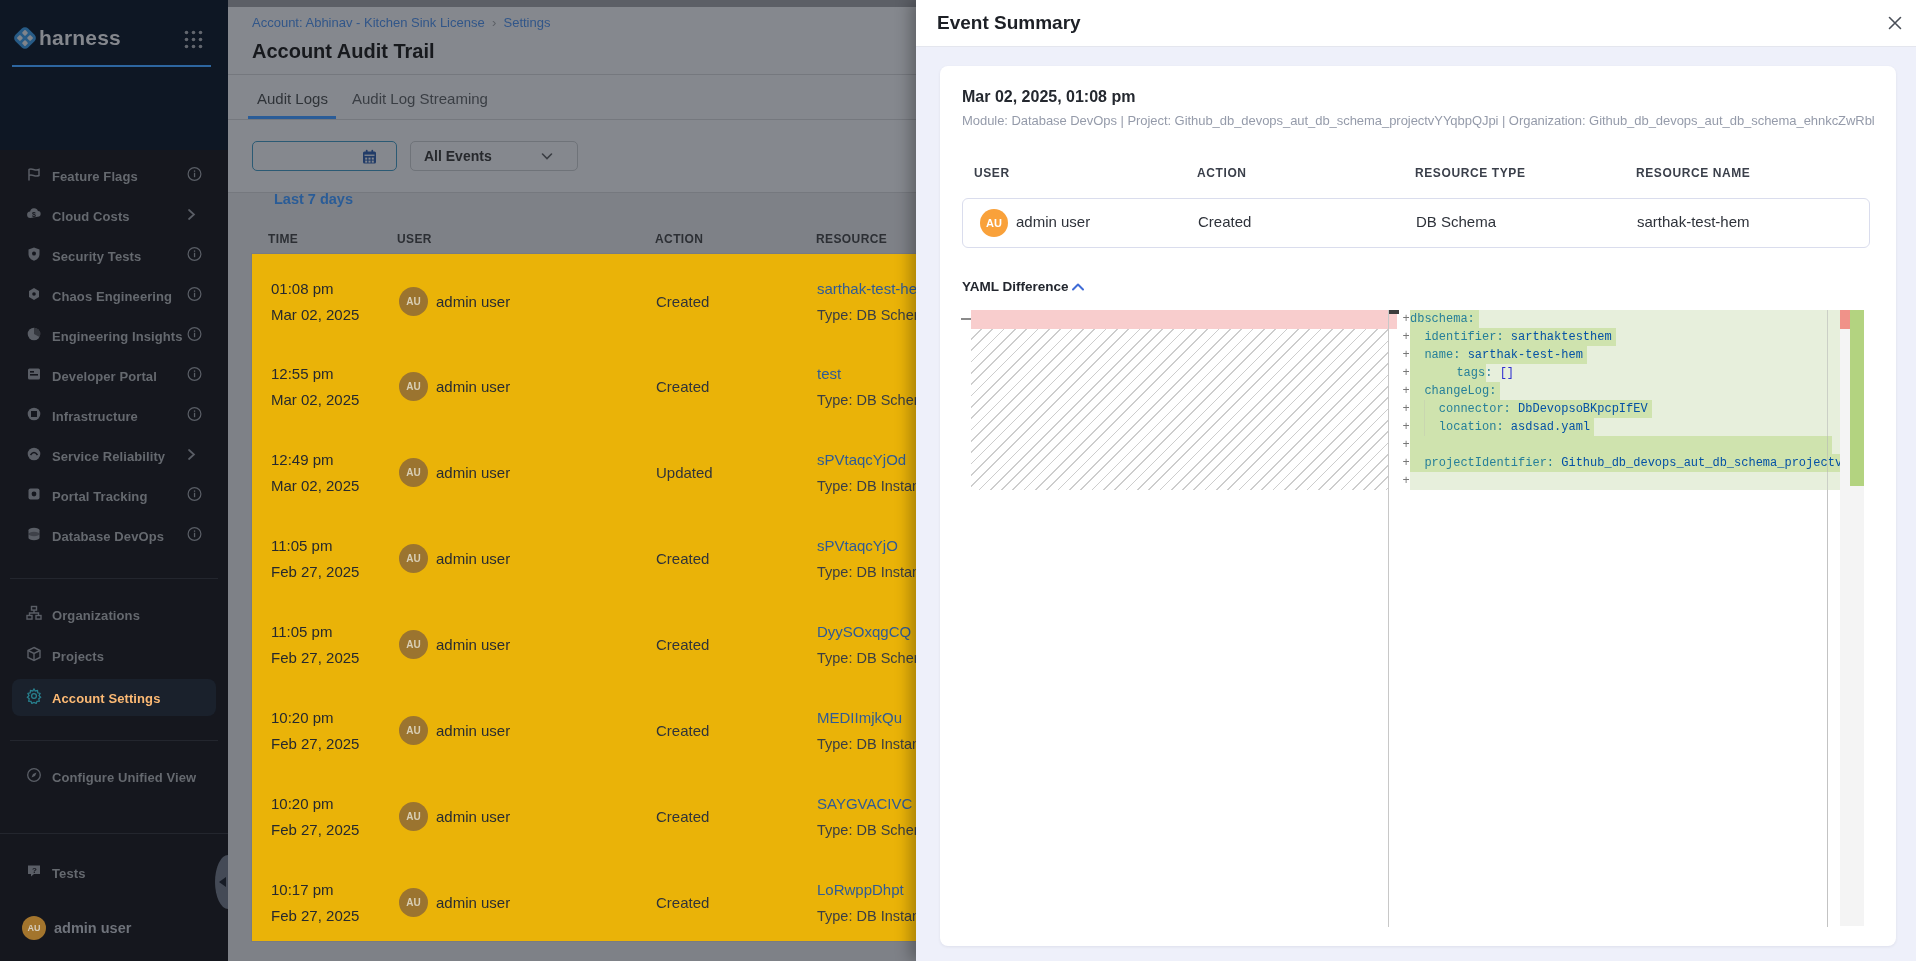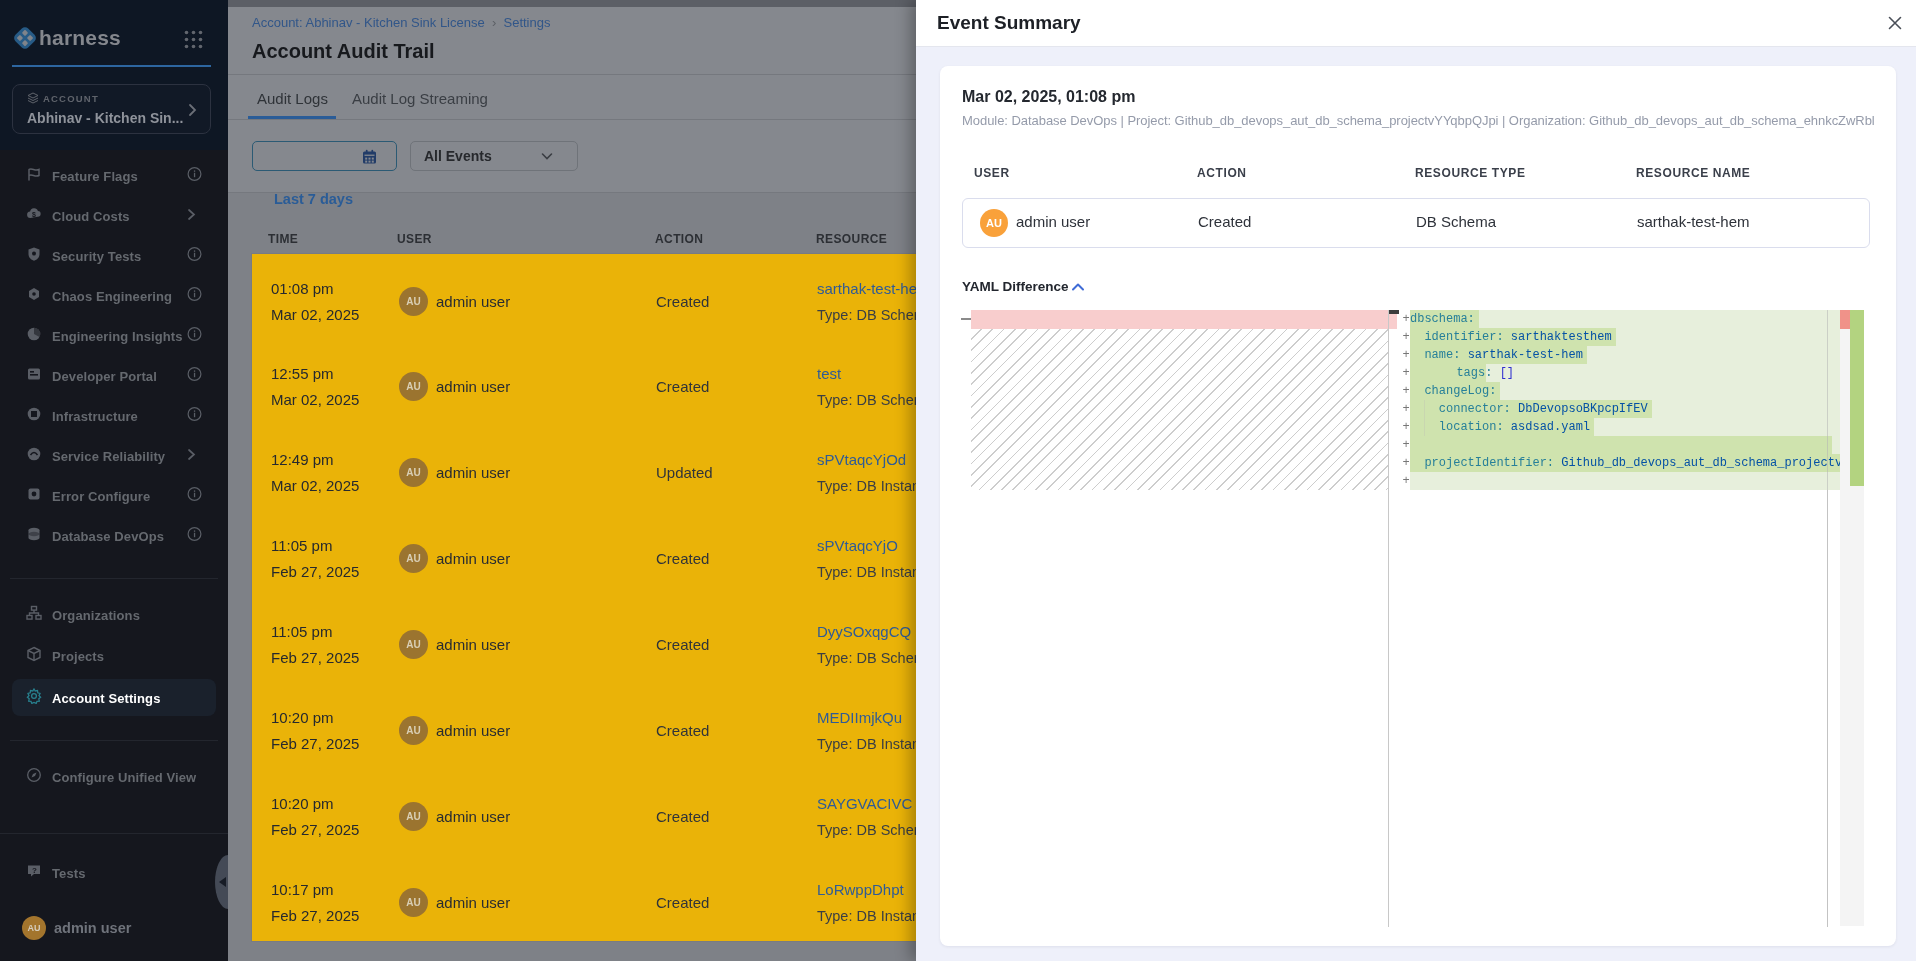--- a/index.html
+++ b/index.html
@@ -197,30 +197,20 @@
         <circle cx="2.5" cy="9.5" r="1.8"></circle>
           <circle cx="9.5" cy="9.5" r="1.8"></circle>
           <circle cx="16.5" cy="9.5" r="1.8"></circle>
         <circle cx="2.5" cy="16.5" r="1.8"></circle>
           <circle cx="9.5" cy="16.5" r="1.8"></circle>
           <circle cx="16.5" cy="16.5" r="1.8"></circle>
       </g>
     </svg>
     <div class="abs" style="left:12px;top:65px;width:199px;height:2px;background:#2d66a0;"></div>
 
-    <div class="abs" style="left:12px;top:84px;width:199px;height:50px;border:1px solid #2c3240;border-radius:8px;background:#111926;">
-      <svg style="position:absolute;left:14px;top:7px;" width="12" height="12" viewBox="0 0 12 12">
-        <path d="M6 1 L11 3.5 L6 6 L1 3.5 Z M1 6 L6 8.5 L11 6 M1 8.5 L6 11 L11 8.5" stroke="#60646c" stroke-width="1" fill="none" stroke-linejoin="round"></path>
-      </svg>
-      <div style="position:absolute;left:30px;top:8px;font-size:9.5px;font-weight:700;letter-spacing:1.2px;color:#60646c;">ACCOUNT</div>
-      <div style="position:absolute;left:14px;top:25px;font-size:14px;font-weight:600;color:#8f939b;">Abhinav - Kitchen Sin...</div>
-      <svg style="position:absolute;left:175px;top:18px;" width="9" height="14" viewBox="0 0 9 14">
-        <path d="M2 2 L7 7 L2 12" stroke="#6b6f77" stroke-width="1.8" fill="none" stroke-linecap="round"></path>
-      </svg>
-    </div>
     <div id="navs">
         <div class="navitem" style="top:156px;">
           <span class="ico"><svg width="16" height="16" viewBox="0 0 16 16">
               <path d="M3 14V3.5 M3 3.5 C6 1.5 9 5.5 13 3.5 L13 9.5 C9 11.5 6 7.5 3 9.5" stroke="#5a5e66" stroke-width="1.5" fill="none" stroke-linecap="round"></path>
             </svg></span>
           <span class="lbl">Feature Flags</span>
           <span class="rico"><svg width="15" height="15" viewBox="0 0 15 15">
               <circle cx="7.5" cy="7.5" r="6.4" stroke="#5a5e66" stroke-width="1.2" fill="none"></circle>
               <rect x="6.9" y="6.3" width="1.3" height="4.4" fill="#5a5e66"></rect>
               <rect x="6.9" y="3.9" width="1.3" height="1.4" fill="#5a5e66"></rect>
@@ -305,21 +295,21 @@
           <span class="lbl">Service Reliability</span>
           <span class="rico"><svg width="9" height="13" viewBox="0 0 9 13">
               <path d="M2 2 L7 6.5 L2 11" stroke="#5a5e66" stroke-width="1.7" fill="none" stroke-linecap="round"></path>
             </svg></span>
         </div>
         <div class="navitem" style="top:476px;">
           <span class="ico"><svg width="16" height="16" viewBox="0 0 16 16">
               <rect x="2.5" y="2.5" width="11" height="11" rx="2" fill="#5a5e66"></rect>
               <circle cx="8" cy="8" r="2.4" fill="#15171e"></circle>
             </svg></span>
-          <span class="lbl">Error Configure</span>
+          <span class="lbl">Portal Tracking</span>
           <span class="rico"><svg width="15" height="15" viewBox="0 0 15 15">
               <circle cx="7.5" cy="7.5" r="6.4" stroke="#5a5e66" stroke-width="1.2" fill="none"></circle>
               <rect x="6.9" y="6.3" width="1.3" height="4.4" fill="#5a5e66"></rect>
               <rect x="6.9" y="3.9" width="1.3" height="1.4" fill="#5a5e66"></rect>
             </svg></span>
         </div>
         <div class="navitem" style="top:516px;">
           <span class="ico"><svg width="16" height="16" viewBox="0 0 16 16">
               <ellipse cx="8" cy="4" rx="5.5" ry="2.2" fill="#5a5e66"></ellipse>
               <path d="M2.5 4 V12 A5.5 2.2 0 0 0 13.5 12 V4" fill="#5a5e66"></path>
@@ -350,21 +340,21 @@
               <path d="M2 4.5 L8 7.5 L14 4.5 M8 7.5 V14.5" stroke="#5a5e66" stroke-width="1.4" fill="none"></path>
             </svg></span>
           <span class="lbl">Projects</span>
         </div>
         <div class="abs" style="left:12px;top:679px;width:204px;height:37px;background:#1a212c;border-radius:8px;"></div>
         <div class="navitem" style="top:678px;">
           <span class="ico"><svg width="16" height="16" viewBox="0 0 16 16">
               <path d="M8 1 L9.2 3 L11.5 2.5 L11.8 4.8 L14 5.5 L13 7.6 L14.6 9.3 L12.8 10.8 L13.3 13.1 L11 13.3 L10.2 15.4 L8 14.4 L5.8 15.4 L5 13.3 L2.7 13.1 L3.2 10.8 L1.4 9.3 L3 7.6 L2 5.5 L4.2 4.8 L4.5 2.5 L6.8 3 Z" fill="none" stroke="#28808e" stroke-width="1.3"></path>
               <circle cx="8" cy="8" r="2.4" fill="none" stroke="#28808e" stroke-width="1.3"></circle>
             </svg></span>
-          <span class="lbl" style="color:#ffffff;">Account Settings</span>
+          <span class="lbl" style="color:#fdba74;">Account Settings</span>
         </div>
         <div class="sep" style="left:10px;top:740px;width:208px;"></div>
         <div class="navitem" style="top:757px;">
           <span class="ico"><svg width="16" height="16" viewBox="0 0 16 16">
               <circle cx="8" cy="8" r="6.3" stroke="#5a5e66" stroke-width="1.3" fill="none"></circle>
               <path d="M10.5 5.5 L9 9 L5.5 10.5 L7 7 Z" fill="#5a5e66"></path>
             </svg></span>
           <span class="lbl">Configure Unified View</span>
         </div>
         <div class="sep" style="left:0;top:833px;width:228px;"></div>

